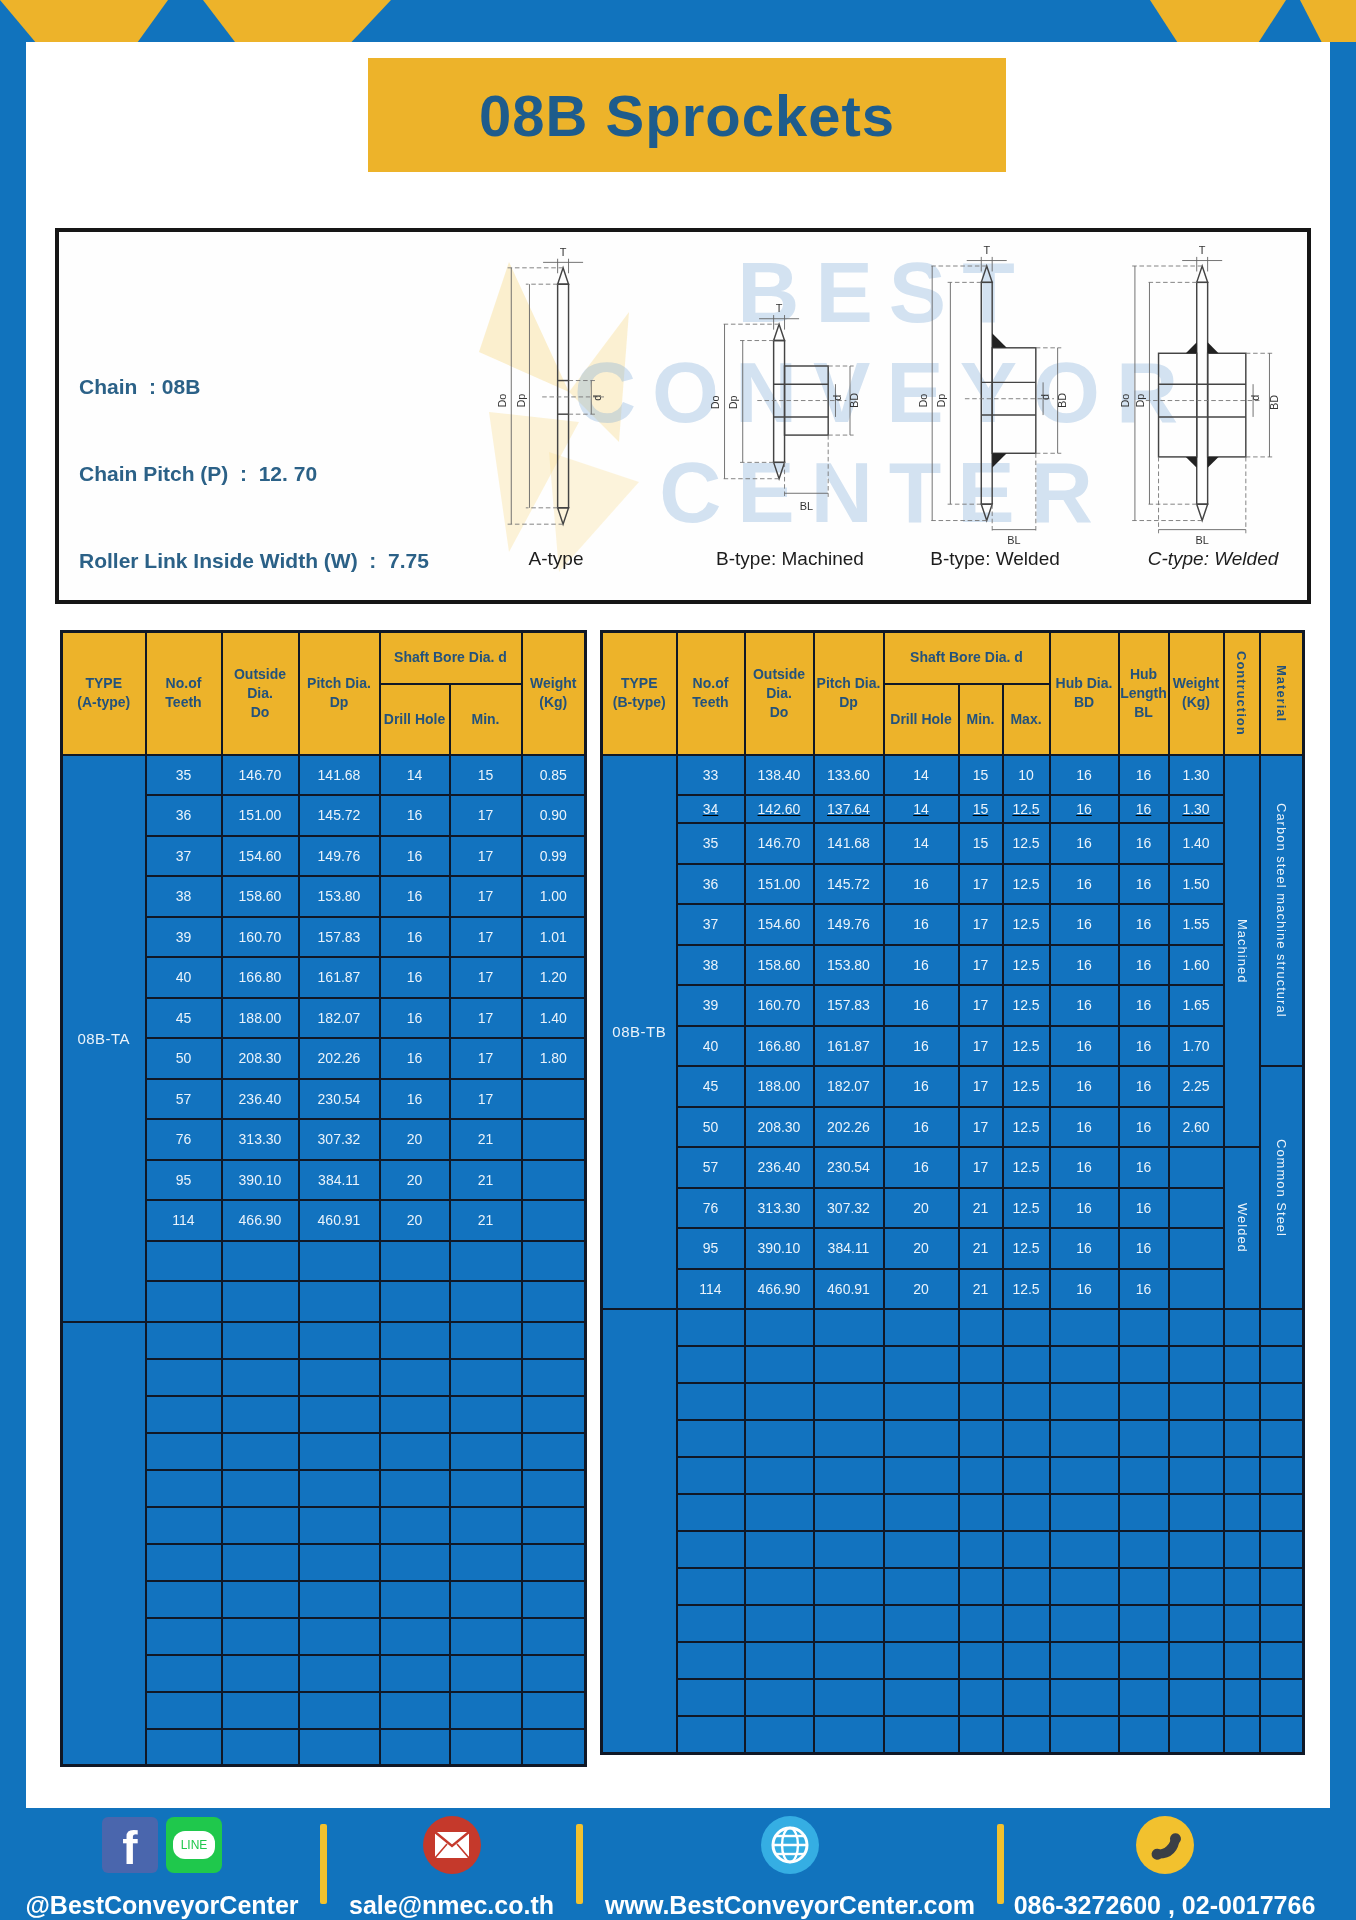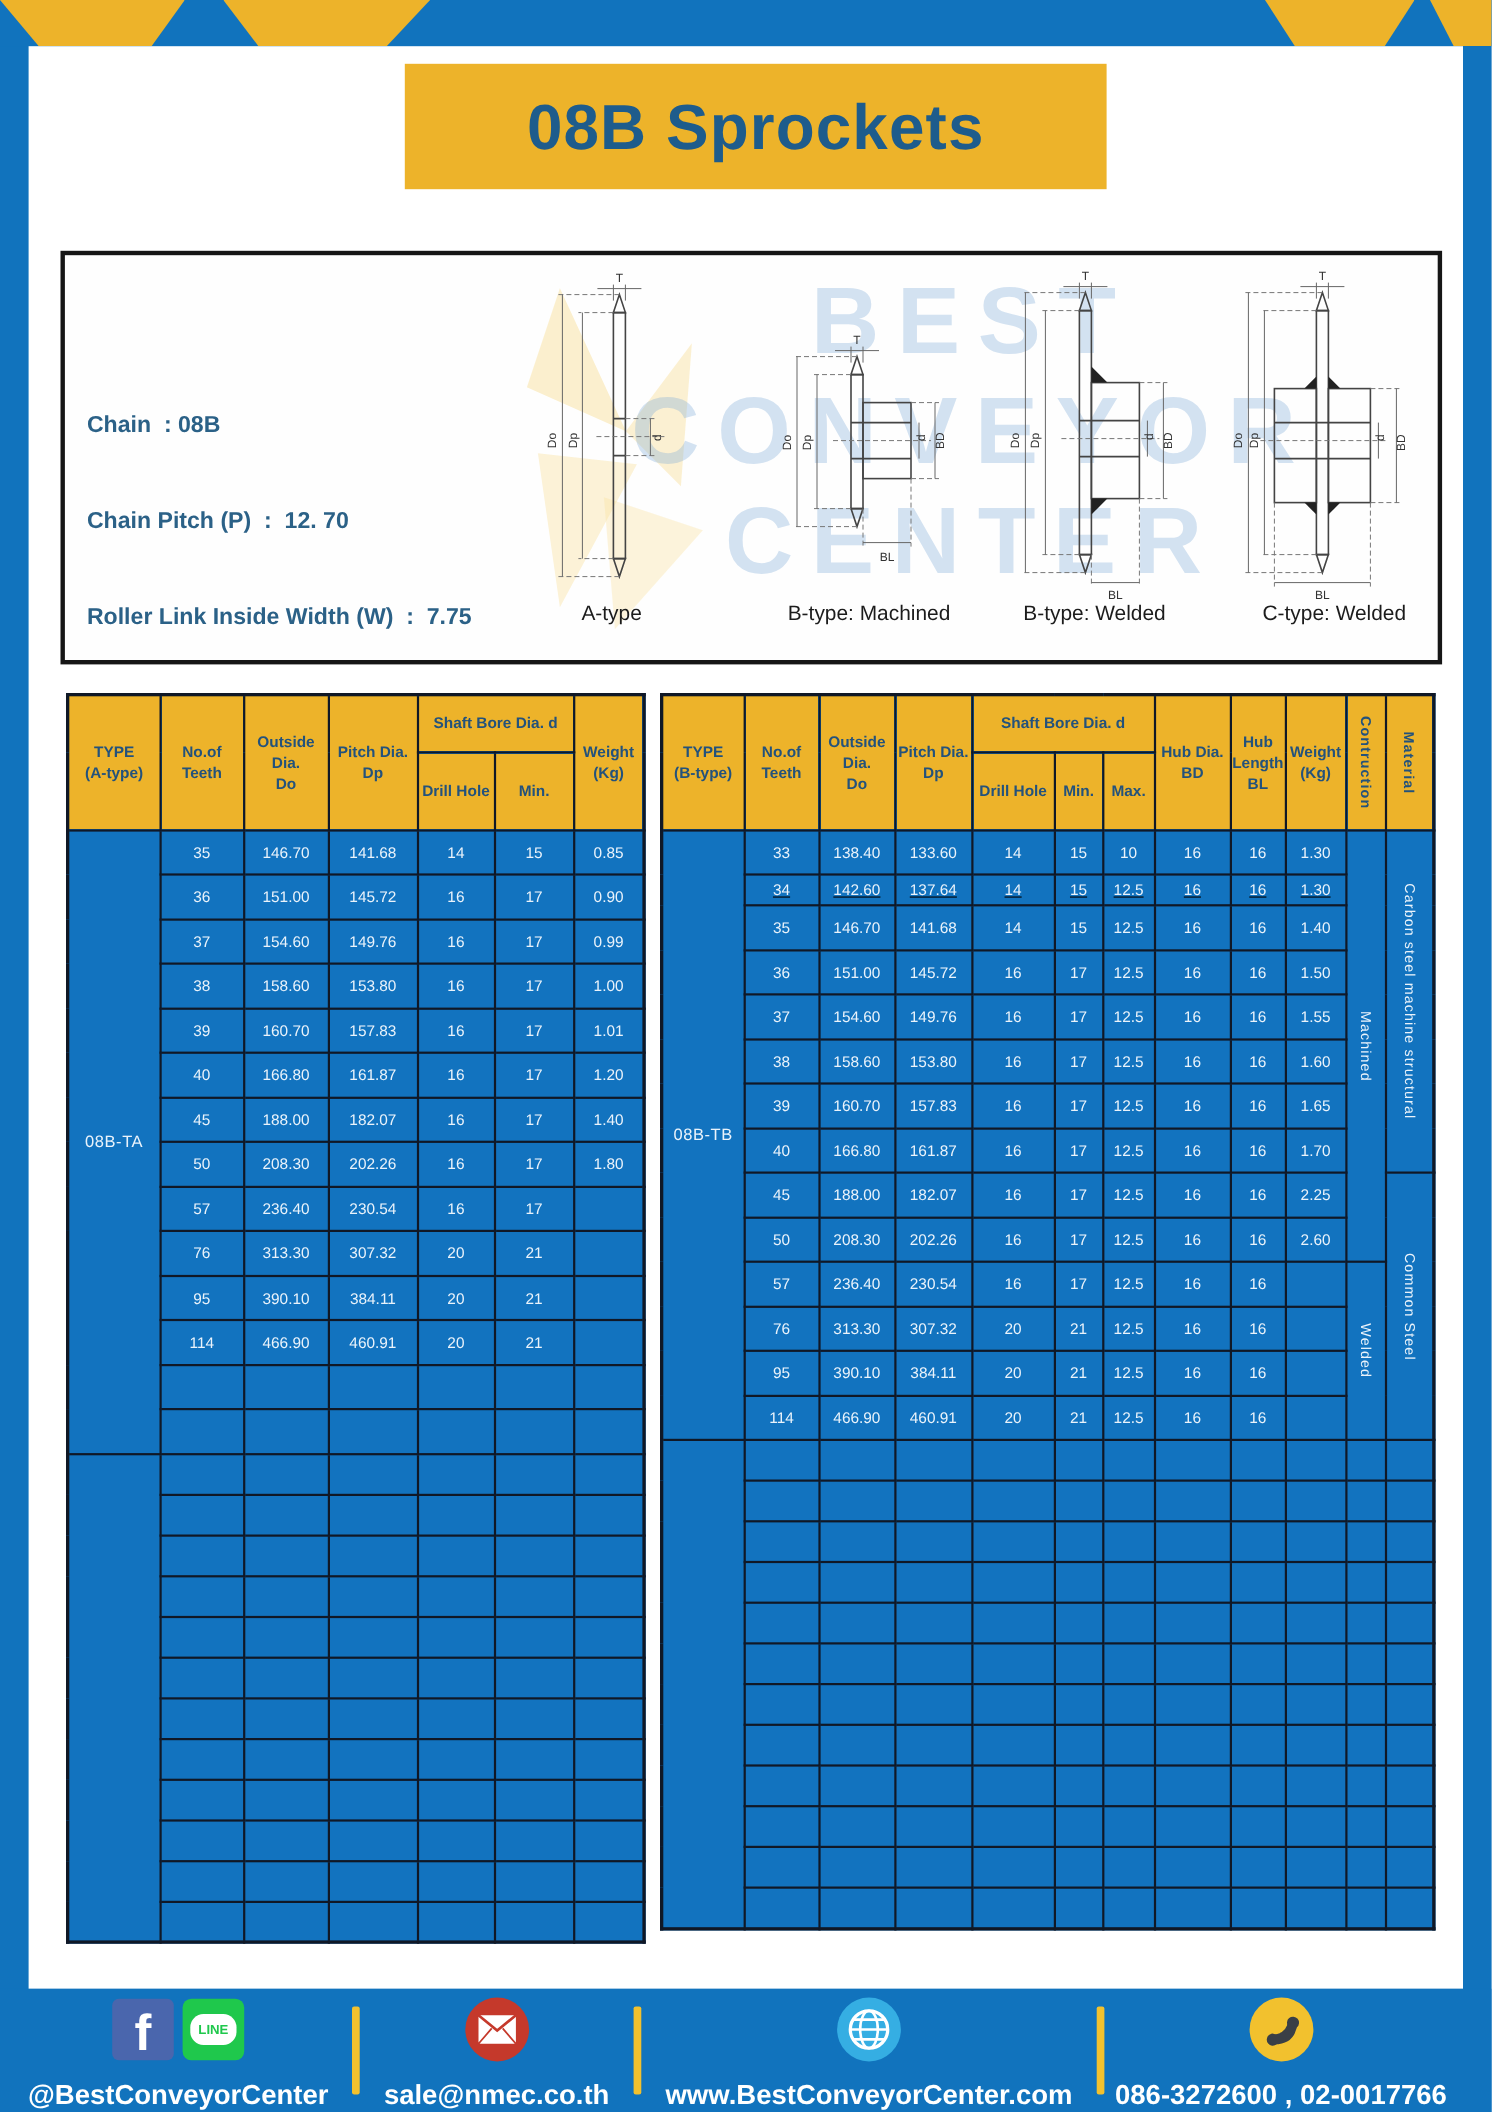--- a/index.html
+++ b/index.html
@@ -49,21 +49,21 @@
   #left-table{left:60px;top:630px;width:524px;}
   #right-table{left:600px;top:630px;width:702px;}
   
   .footer{position:absolute;left:0;top:1808px;width:1356px;height:112px;background:#1173BD;}
   .fsec{position:absolute;top:0;height:112px;display:flex;flex-direction:column;align-items:center;justify-content:flex-start;padding-top:7px;box-sizing:border-box;}
   .ficons{display:flex;gap:8px;align-items:center;height:62px;}
   .ftext{color:#ffffff;font-size:25px;font-weight:bold;margin-top:16px;white-space:nowrap;}
   .fdiv{position:absolute;top:16px;width:7px;height:80px;background:#F2C12E;border-radius:2px;}
   .icon-fb{width:56px;height:56px;background:#4A66AD;border-radius:6px;color:#fff;font-size:46px;font-weight:bold;display:flex;align-items:flex-end;justify-content:center;line-height:50px;}
   .icon-line{width:56px;height:56px;background:#1FC84C;border-radius:8px;display:flex;align-items:center;justify-content:center;}
-  .line-bubble{width:42px;height:28px;background:#fff;border-radius:12px;color:#1FC84C;font-size:12px;font-weight:bold;display:flex;align-items:center;justify-content:center;}
+  .line-bubble{width:42px;height:28px;background:#fff;border-radius:12px;color:#1FC84C;font-size:12px;font-weight:normal;display:flex;align-items:center;justify-content:center;}
   .icon-circle{width:58px;height:58px;border-radius:50%;display:flex;align-items:center;justify-content:center;}
   .icon-mail{background:#C5392B;}
   .icon-globe{background:#35AEE3;}
   .icon-phone{background:#F2C12E;}
 </style>
 </head>
 <body>
 
 <div class="top-band">
   <div class="stripe" style="left:0;width:168px;clip-path:polygon(0 0,100% 0,82% 100%,21% 100%);"></div>
@@ -224,21 +224,21 @@
     <text class="dimtxt" transform="rotate(-90 187 172)" x="187" y="172" text-anchor="middle">BD</text>
     <line class="dash" x1="56" y1="232" x2="56" y2="316"></line>
       <line class="dash" x1="152" y1="232" x2="152" y2="316"></line>
     <line class="thin" x1="56" y1="312" x2="152" y2="312"></line>
     <text class="dimtxt" x="104" y="328" text-anchor="middle">BL</text>
   </svg>
 
   <div class="caption" style="left:387px;">A-type</div>
   <div class="caption" style="left:621px;">B-type: Machined</div>
   <div class="caption" style="left:826px;">B-type: Welded</div>
-  <div class="caption" style="left:1044px;">C-type: Welded</div>
+  <div class="caption" style="left:1044px;font-style:italic;">C-type: Welded</div>
 </div>
 
 <table id="left-table" class="spec-table">
   <colgroup>
     <col style="width:84px">
       <col style="width:76px">
       <col style="width:77px">
       <col style="width:81px">
     <col style="width:70px">
       <col style="width:72px">

